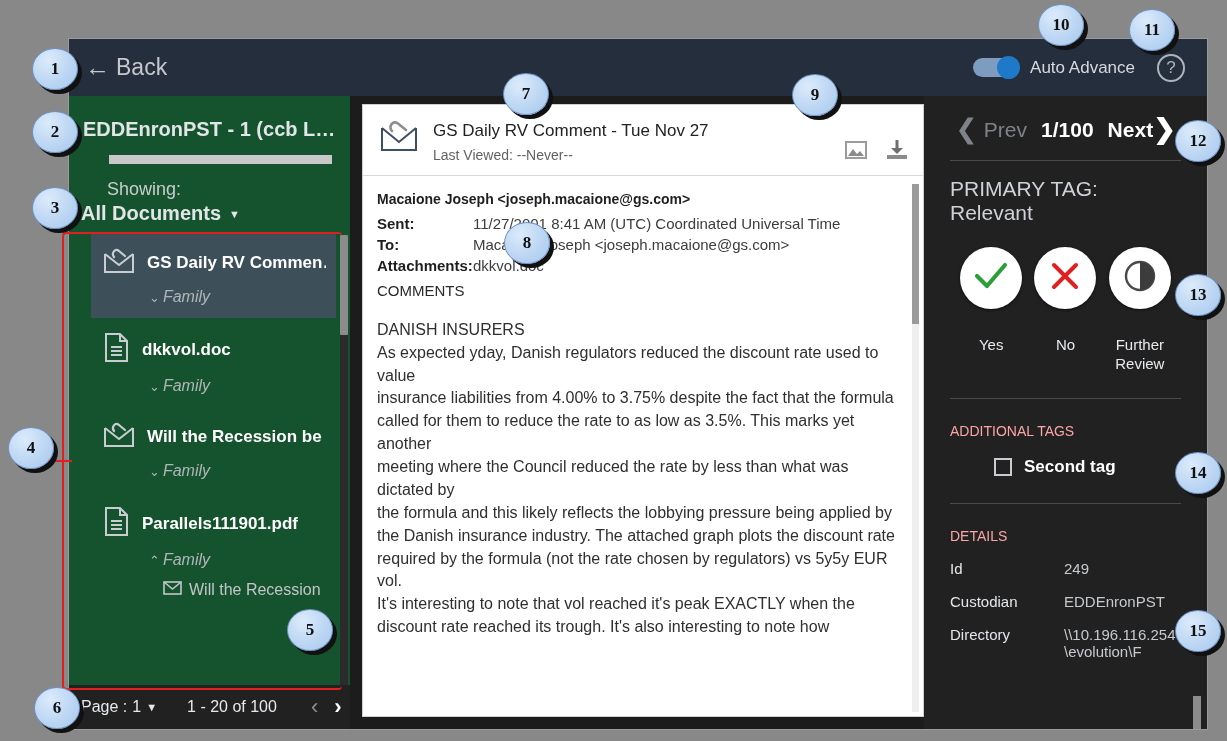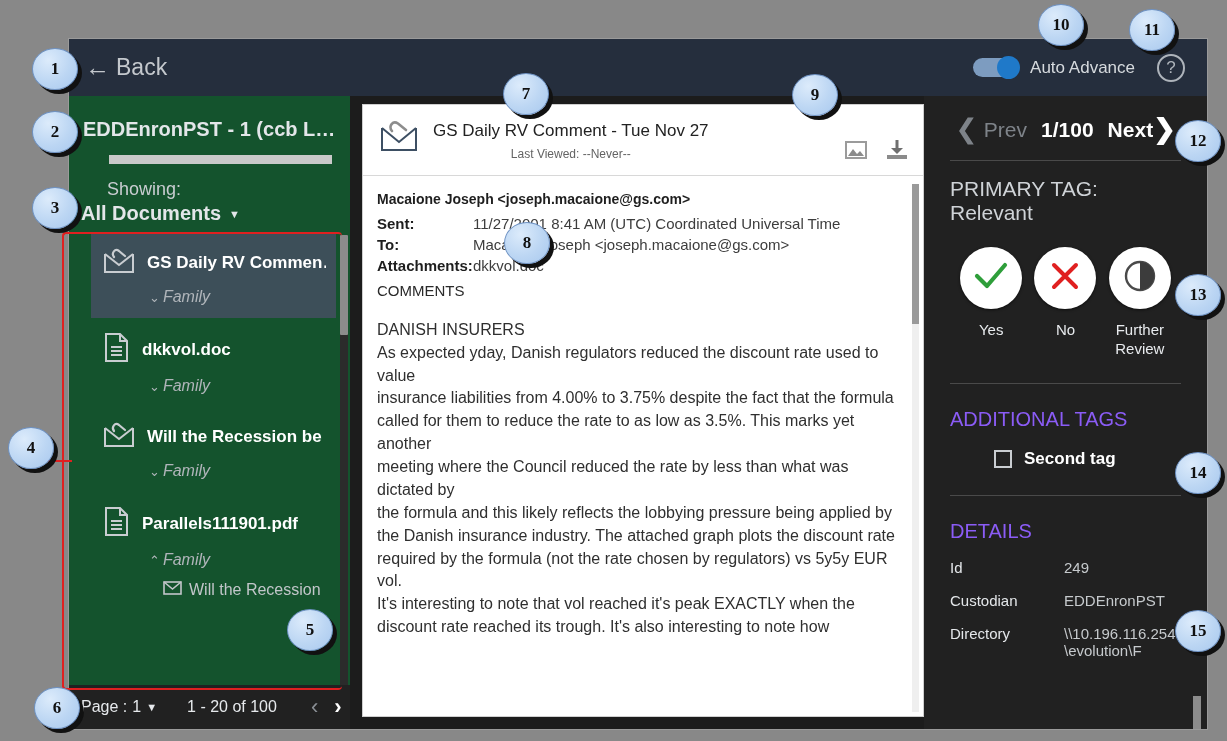--- a/index.html
+++ b/index.html
@@ -142,21 +142,21 @@
     border: 1px solid #cfcfcf;
     position: relative;
   }
   .viewer-head {
     display: flex; align-items: flex-start;
     padding: 14px 14px 10px 16px;
     border-bottom: 1px solid #d8d8d8;
   }
   .vh-text { margin-left: 14px; padding-top: 2px; }
   .vh-title { font-size: 17px; color: #222; }
-  .vh-sub { font-size: 12px; color: #636363; margin-top: 6px; text-align: center; }
+  .vh-sub { font-size: 14px; color: #636363; margin-top: 6px; }
   .vh-actions {
     margin-left: auto; display: flex; align-items: center;
     gap: 18px; padding-top: 20px;
   }
   .vh-actions span { cursor: pointer; }
 
   .viewer-body {
     flex: 1; overflow: hidden; position: relative;
     padding: 14px 22px 0 14px;
   }
@@ -202,24 +202,24 @@
     margin-top: 22px; padding: 0 4px;
   }
   .tag-btn { width: 76px; text-align: center; cursor: pointer; }
   .tag-circle {
     width: 62px; height: 62px; border-radius: 50%;
     background: #ffffff; margin: 0 auto;
     display: flex; align-items: center; justify-content: center;
     box-shadow: 0 1px 3px rgba(0,0,0,.6);
   }
   .tag-label {
-    color: #e8ebee; font-size: 15px; margin-top: 12px; line-height: 1.25;
+    color: #e8ebee; font-size: 15px; margin-top: 27px; line-height: 1.25;
   }
   .sec-title {
-    color: #8b5cf6; font-size: 20px; margin-top: 24px;
+    color: #fca5a5; font-size: 14px; margin-top: 24px;
   }
   .checkrow {
     display: flex; align-items: center; gap: 12px;
     margin-top: 18px; cursor: pointer; padding-left: 44px;
   }
   .checkbox {
     width: 18px; height: 18px; border: 2px solid #c9cdd1;
   }
   .checkrow .ck-label { color: #ffffff; font-size: 17px; font-weight: bold; }
 

